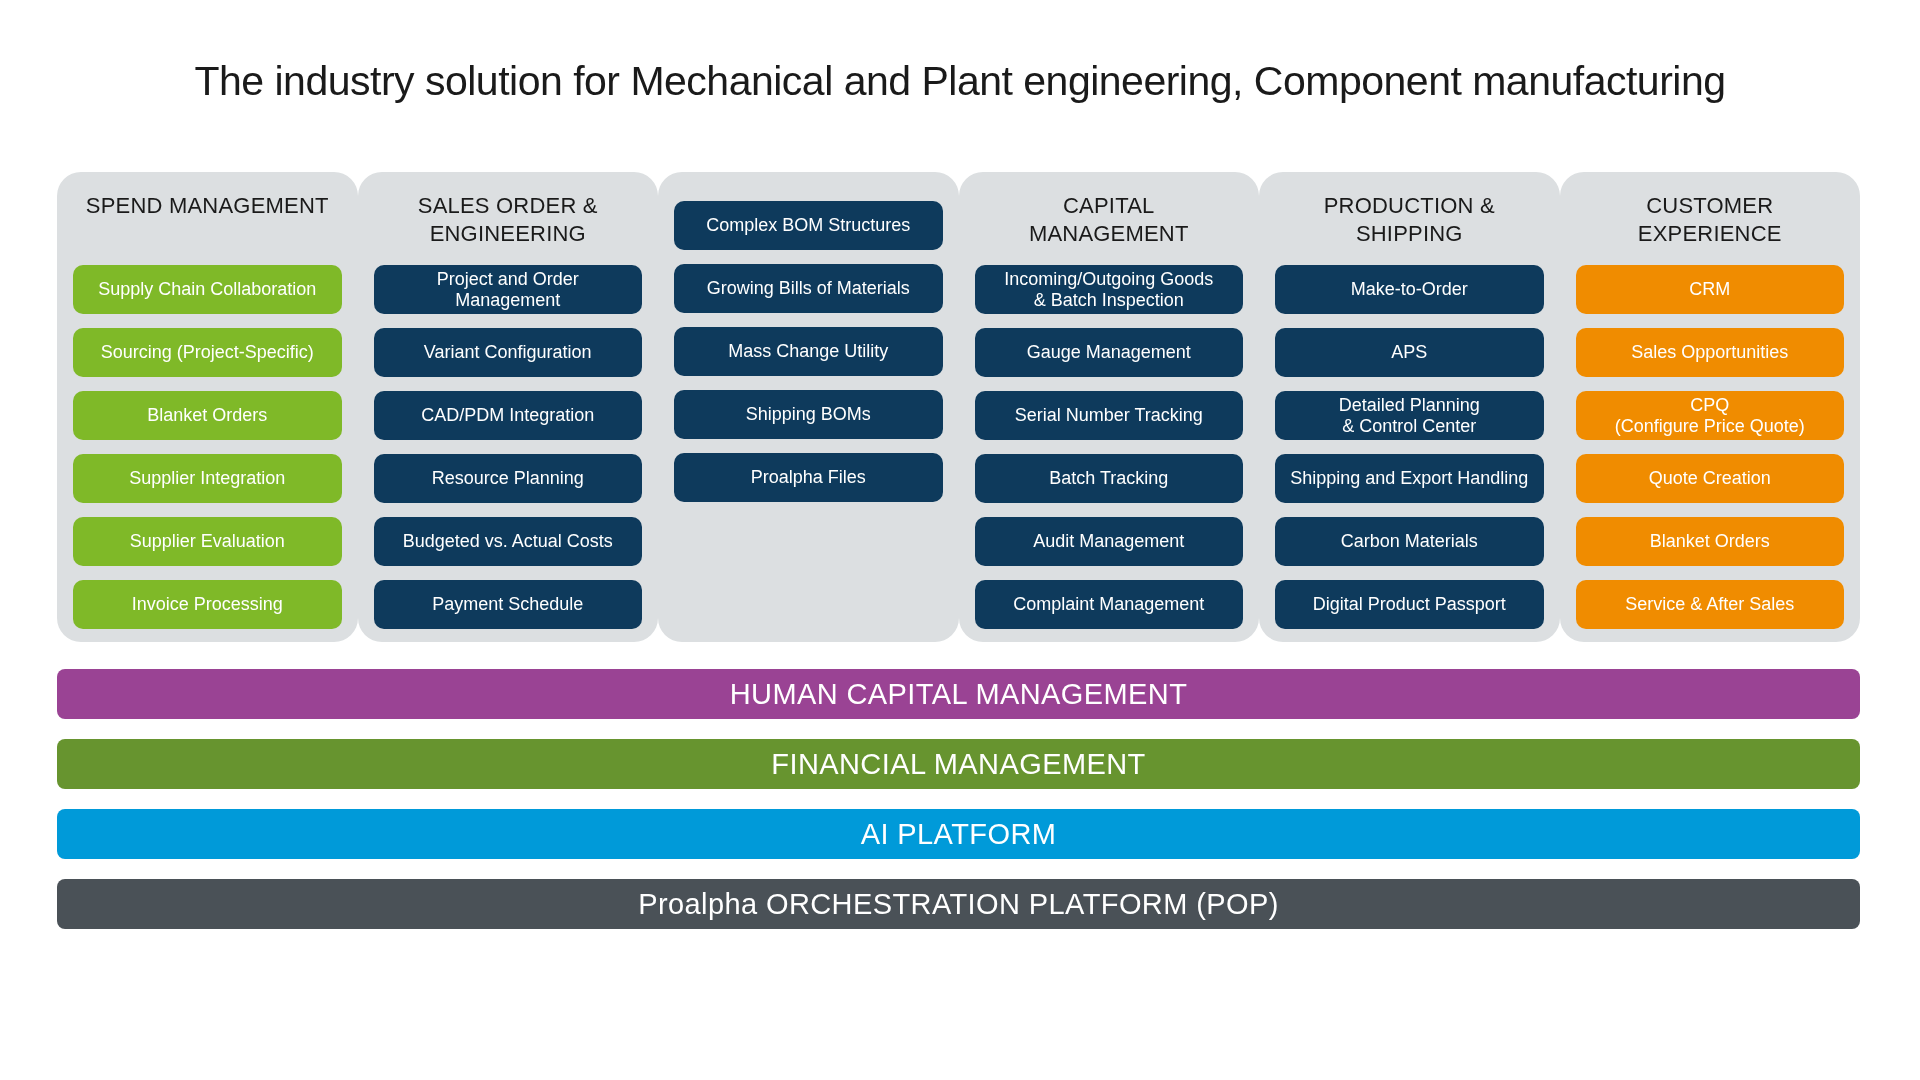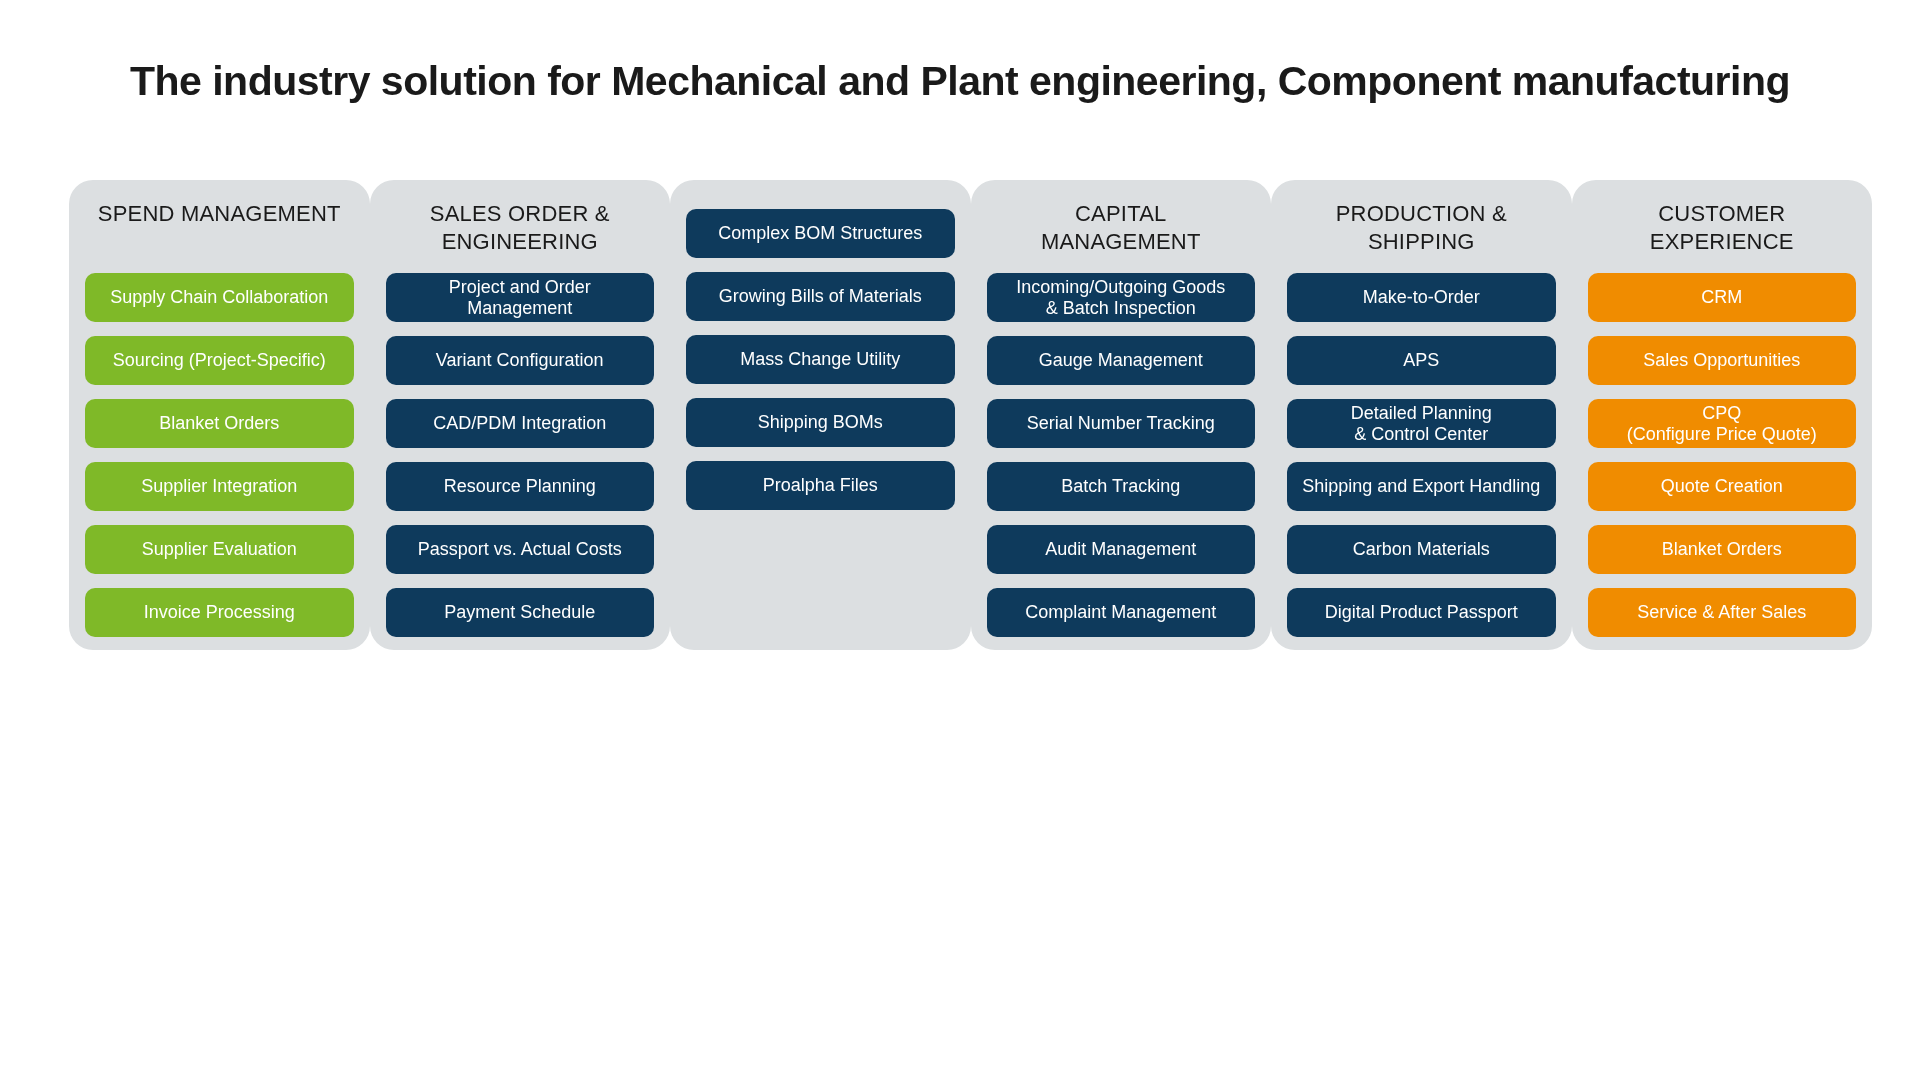--- a/index.html
+++ b/index.html
@@ -11,33 +11,32 @@
     height: 1080px;
     background: #ffffff;
     overflow: hidden;
   }
   .title {
     position: absolute;
     left: 0; right: 0;
     top: 58px;
     text-align: center;
     font-size: 41px;
-    font-weight: 700;
+    font-weight: 400;
     color: var(--title-color, #1a1a1a);
     letter-spacing: -0.5px;
   }
   .columns {
     position: absolute;
     left: 57px;
-    top: 180px;
+    top: 172px;
     width: 1803px;
     height: 470px;
     display: flex;
     gap: 0;
-    margin-left: 12px;
   }
   .column {
     flex: 1 1 0;
     background: var(--colbg, #DCDFE1);
     border-radius: 24px;
     padding: 20px 16px 0 16px;
   }
   .col-header {
     height: 64px;
     font-size: 22px;
@@ -112,21 +111,21 @@
 
     <section class="column" style="--accent: #0E3A5C;">
       <h2 class="col-header">SALES ORDER &amp;
 ENGINEERING</h2>
       <div class="items">
         <div class="item">Project and Order
 Management</div>
         <div class="item">Variant Configuration</div>
         <div class="item">CAD/PDM Integration</div>
         <div class="item">Resource Planning</div>
-        <div class="item">Passport vs. Actual Costs</div>
+        <div class="item">Budgeted vs. Actual Costs</div>
         <div class="item">Payment Schedule</div>
       </div>
     </section>
 
     <section class="column" style="--accent: #0E3A5C;">
       <div class="items">
         <div class="item">Complex BOM Structures</div>
         <div class="item">Growing Bills of Materials</div>
         <div class="item">Mass Change Utility</div>
         <div class="item">Shipping BOMs</div>
@@ -171,14 +170,20 @@
         <div class="item">CPQ
 (Configure Price Quote)</div>
         <div class="item">Quote Creation</div>
         <div class="item">Blanket Orders</div>
         <div class="item">Service &amp; After Sales</div>
       </div>
     </section>
 
   </div>
 
+  <div class="bars">
+    <div class="bar" style="--bar: #9A4394;">HUMAN CAPITAL MANAGEMENT</div>
+    <div class="bar" style="--bar: #67942F;">FINANCIAL MANAGEMENT</div>
+    <div class="bar" style="--bar: #009AD9;">AI PLATFORM</div>
+    <div class="bar" style="--bar: #4A5157;">Proalpha ORCHESTRATION PLATFORM (POP)</div>
+  </div>
 
 </div>
 
 </body></html>

